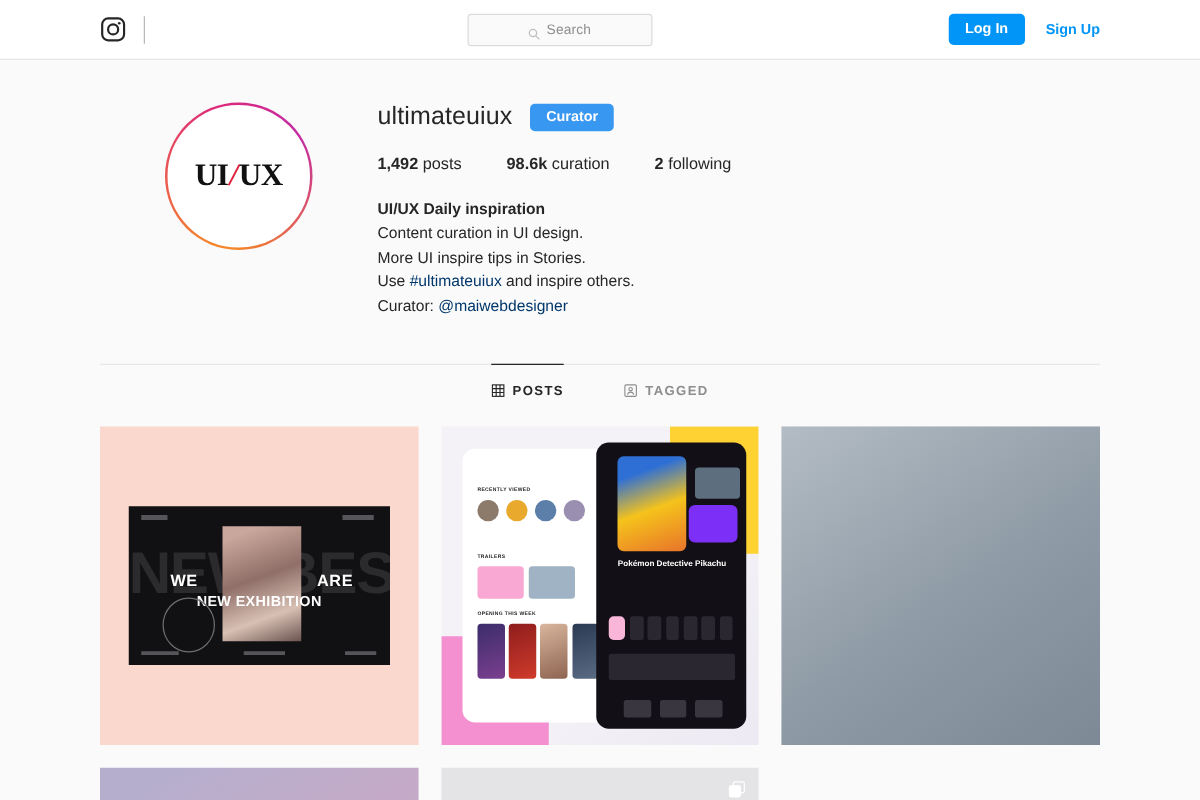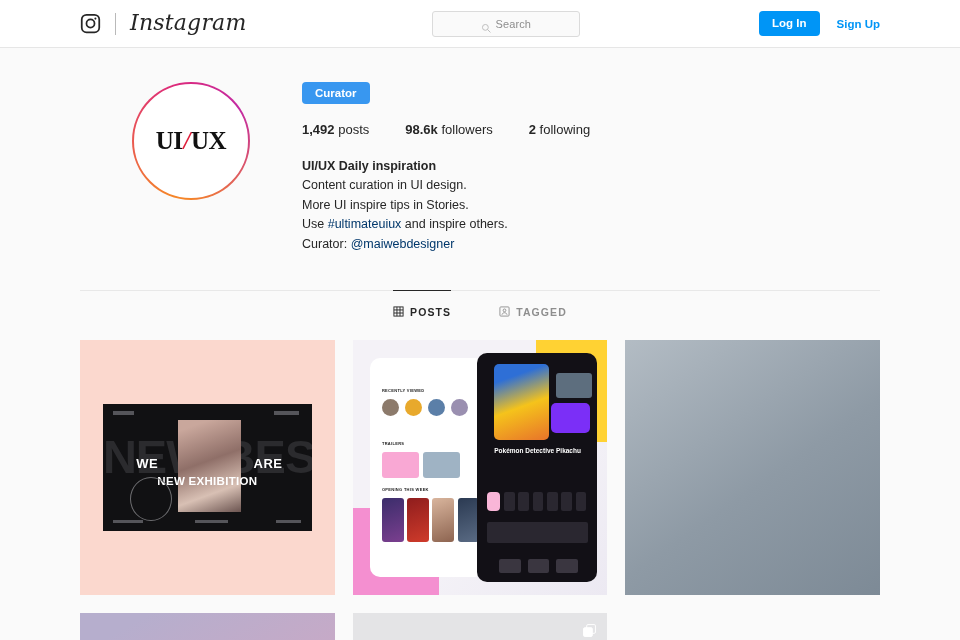--- a/index.html
+++ b/index.html
@@ -256,21 +256,20 @@
 
     <div class="brand">
       <span class="ig-glyph">
         <svg viewBox="0 0 24 24" fill="none" stroke="#262626" stroke-width="2">
           <rect x="2" y="2" width="20" height="20" rx="5.5"></rect>
           <circle cx="12" cy="12" r="4.6"></circle>
           <circle cx="17.6" cy="6.4" r="1.2" fill="#262626" stroke="none"></circle>
         </svg>
       </span>
       <span class="brand-sep"></span>
-      <span class="wordmark">Instagram</span>
     </div>
 
     <div class="search-box">
       <span class="search-ico">
         <svg viewBox="0 0 24 24" fill="none" stroke="#8e8e8e" stroke-width="2.4">
           <circle cx="10.5" cy="10.5" r="7"></circle>
           <line x1="16" y1="16" x2="22" y2="22" stroke-linecap="round"></line>
         </svg>
       </span>
       <span class="search-ph">Search</span>
@@ -292,26 +291,27 @@
       <div class="avatar-ring">
         <div class="avatar-inner">
           <span class="avatar-txt"><span>UI</span><i>/</i><span>UX</span></span>
         </div>
       </div>
     </div>
 
     <div class="info-col">
 
       <div class="name-row">
+        <span class="uname">ultimateuiux</span>
         <button class="btn-follow">Curator</button>
       </div>
 
       <div class="stats">
         <span class="stat-item"><span class="n">1,492</span> <span>posts</span></span>
-        <span class="stat-item"><span class="n">98.6k</span> <span>followers</span></span>
+        <span class="stat-item"><span class="n">98.6k</span> <span>curation</span></span>
         <span class="stat-item"><span class="n">2</span> <span>following</span></span>
       </div>
 
       <div class="bio">
         <span class="b">UI/UX Daily inspiration</span>
         <span>Content curation in UI design.</span><br>
         <span>More UI inspire tips in Stories.</span><br>
         <span>Use </span><a>#ultimateuiux</a><span> and inspire others.</span><br>
         <span>Curator: </span><a>@maiwebdesigner</a>
       </div>

